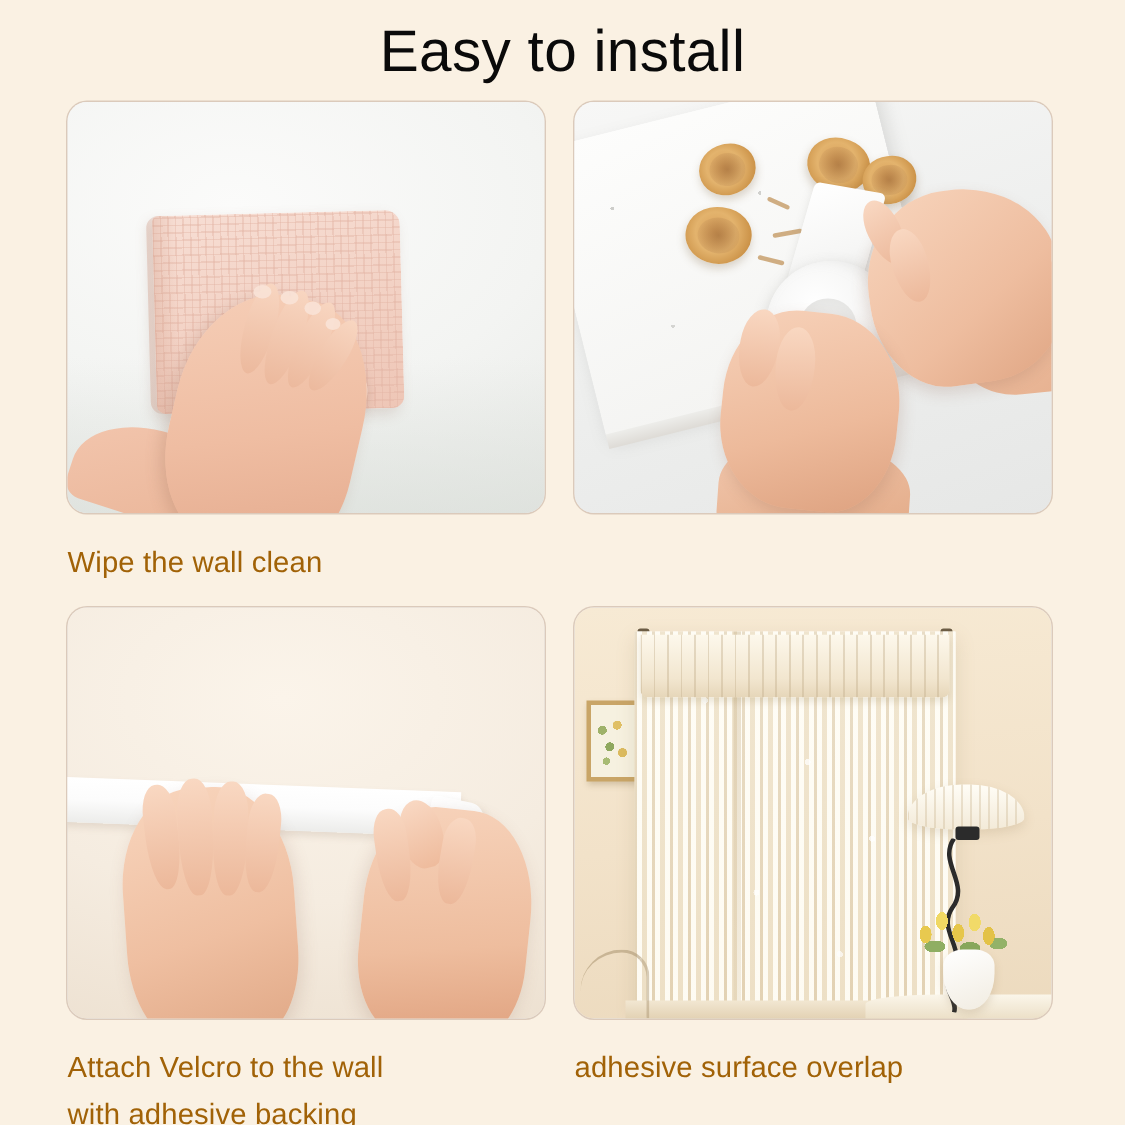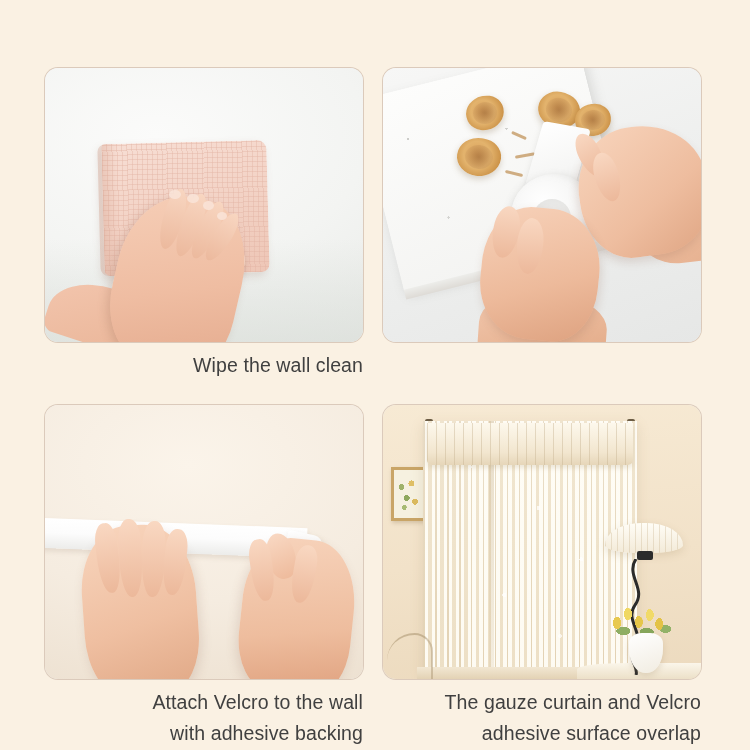--- a/index.html
+++ b/index.html
@@ -56,25 +56,25 @@
     position: relative;
     width: 318px;
     height: 274px;
     border-radius: 13px;
     overflow: hidden;
     background: #efefef;
     box-shadow: 0 0 0 1px rgba(181,155,137,0.45);
   }
 
   .caption {
-    margin-top: 8px;
-    text-align: right;
+    margin-top: 18px;
+    text-align: left;
     font-size: 19.5px;
     line-height: 31px;
-    color: #404040;
+    color: #a16207;
     letter-spacing: 0.1px;
   }
   .caption .l2 { display: block; }
 
   
   .p1-wall {
     position: absolute; inset: 0;
     background:
       radial-gradient(120% 90% at 35% 25%, #fbfbfa 0%, #f3f4f2 55%, #e8eae7 100%);
   }
@@ -380,20 +380,21 @@
     border-top: 2px solid rgba(170,148,112,0.55);
     border-right: 2px solid rgba(170,148,112,0.45);
     border-radius: 60% 40% 0 0;
   }
 </style>
 </head>
 <body>
 
 <div class="page">
 
+  <div class="page-title">Easy to install</div>
 
   <div class="steps">
 
     <div class="step c0 r0">
       <div class="photo">
         <div class="p1-wall"></div>
         <div class="p1-cloth"></div>
         <div class="p1-cloth-fold"></div>
         <div class="p1-arm"></div>
         <div class="p1-hand"></div>
@@ -477,19 +478,18 @@
         <div class="p4-table"></div>
         <div class="p4-lampshade"></div>
         <div class="p4-lamp-socket"></div>
         <svg class="p4-lamp-cord" viewBox="0 0 26 116">
           <path d="M13 0 C 2 16, 24 30, 12 46 C 1 62, 23 74, 11 90 C 4 100, 16 108, 13 116" fill="none" stroke="#2b2b2b" stroke-width="3"></path>
         </svg>
         <div class="p4-flowers"></div>
         <div class="p4-vase"></div>
       </div>
       <div class="caption">
-        <span>The gauze curtain and Velcro</span>
         <span class="l2">adhesive surface overlap</span>
       </div>
     </div>
 
   </div>
 </div>
 
 </body></html>

